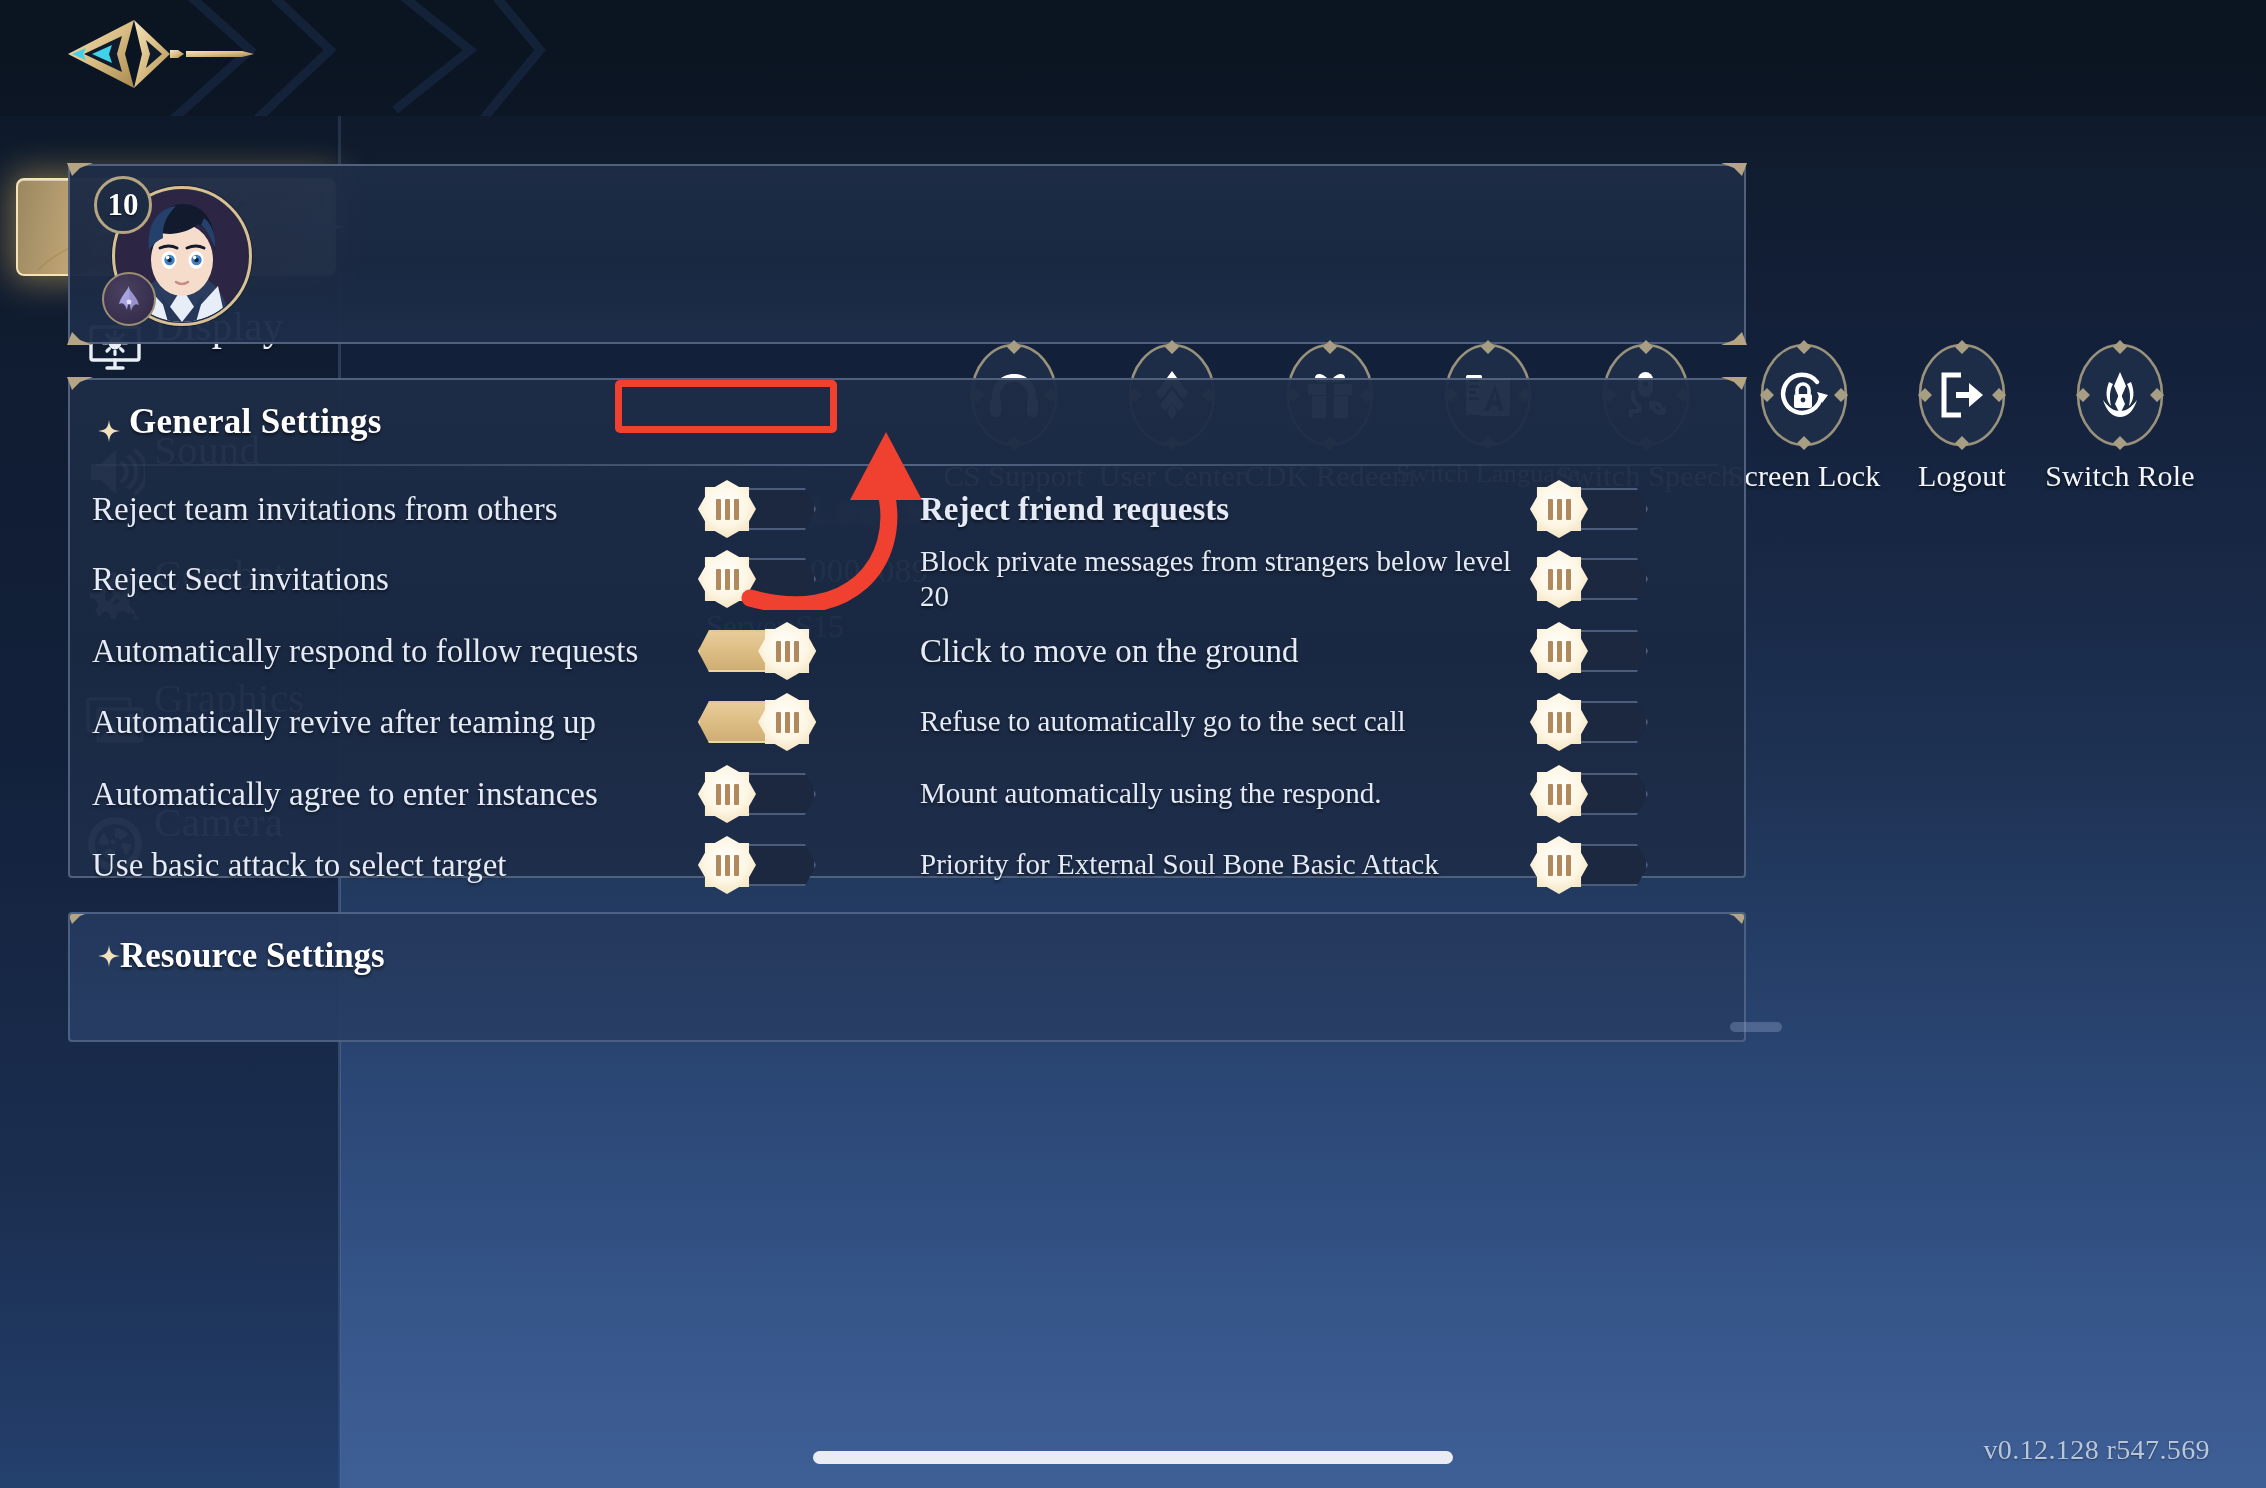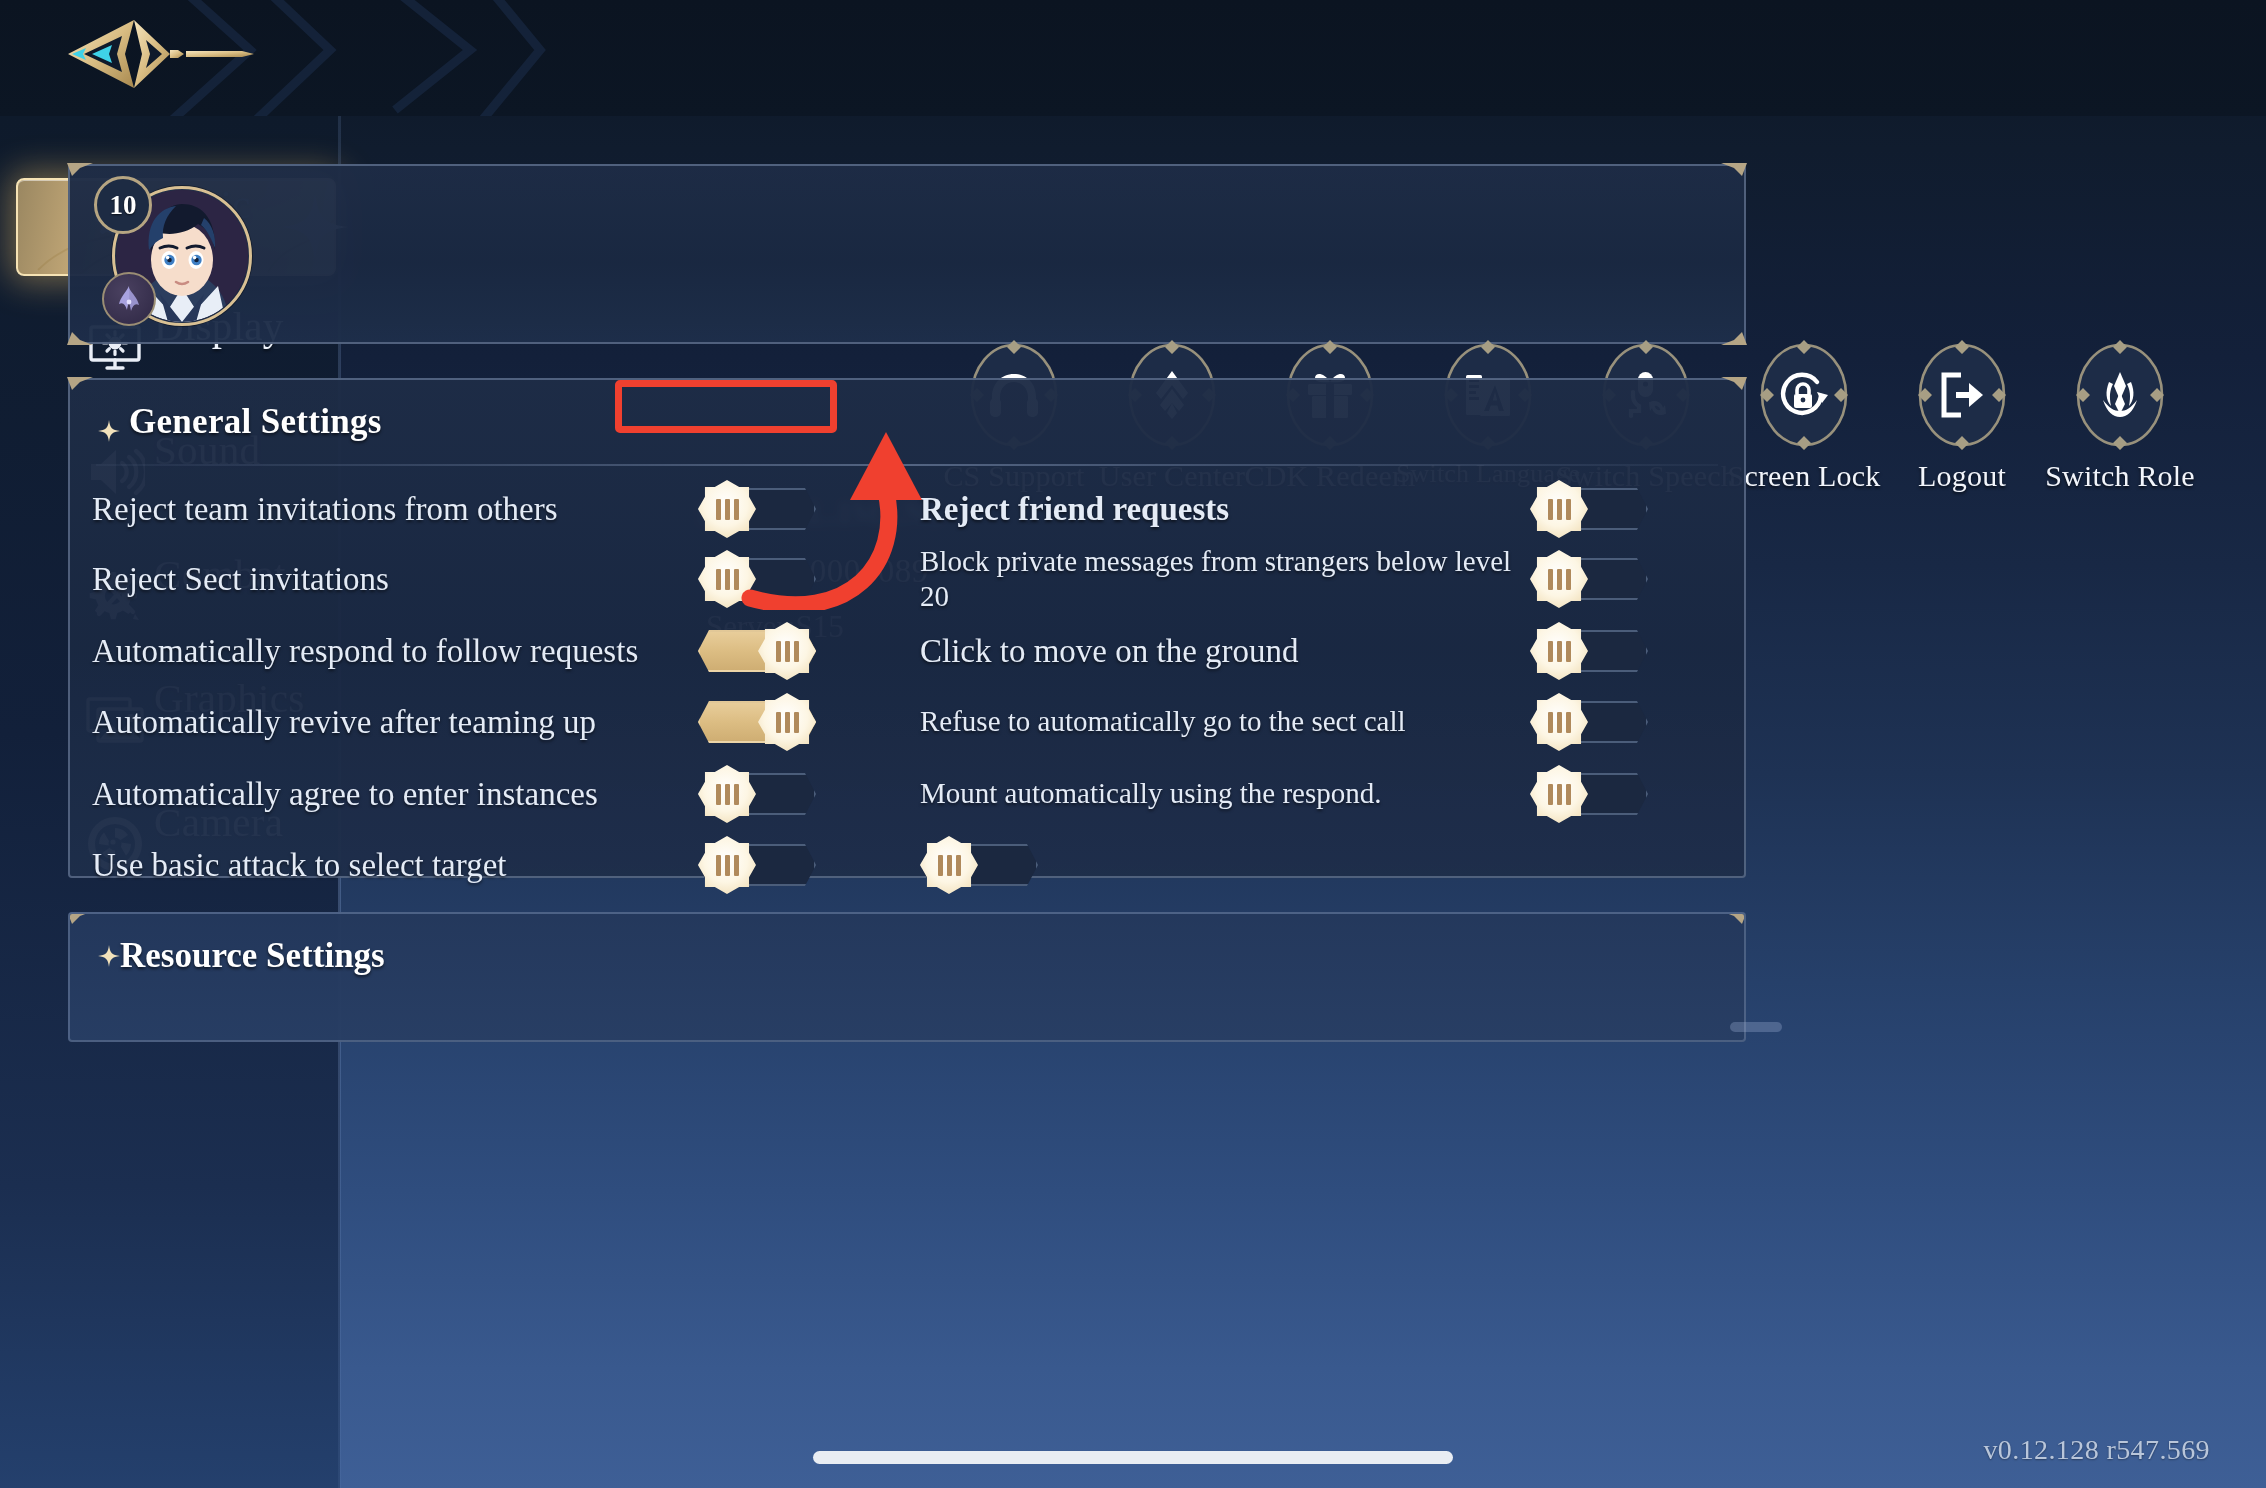--- a/index.html
+++ b/index.html
@@ -84,21 +84,21 @@
     overflow:hidden;
   }
   #avatar-ring {
     position:absolute; left:4px; top:4px; width:140px; height:140px; border-radius:50%;
     border:3px solid #d9c093; box-shadow:0 0 0 1px rgba(0,0,0,.35);
   }
   #level-badge {
     position:absolute; left:-14px; top:-6px; width:58px; height:58px; border-radius:50%;
     background:#1d2b43; border:3px solid #b6a582;
     display:flex; align-items:center; justify-content:center;
-    font-size:27px; color:#fff; font-weight:bold; z-index:4;
+    font-size:31px; color:#fff; font-weight:bold; z-index:4;
     text-shadow:0 1px 2px rgba(0,0,0,.7);
   }
   #faction-badge {
     position:absolute; left:-6px; bottom:4px; width:54px; height:54px; border-radius:50%;
     background:radial-gradient(circle at 40% 35%,#4a4160,#2e2744);
     border:2px solid #9b8e74; z-index:4;
     display:flex; align-items:center; justify-content:center;
   }
 
   #player-name {
@@ -704,20 +704,21 @@
         <div class="toggle off">
           <div class="track"></div>
           <div class="knob">
             <i></i>
             <i></i>
             <i></i>
           </div>
         </div>
       </div>
       <div class="row" style="left: 850px; top: 356px; width: 742px; height: 62px;">
+        <div class="label md" style="width: 594px; text-align: left; margin-right: 16px;">Priority for External Soul Bone Basic Attack</div>
         <div class="toggle off">
           <div class="track"></div>
           <div class="knob">
             <i></i>
             <i></i>
             <i></i>
           </div>
         </div>
       </div>
     </div>

